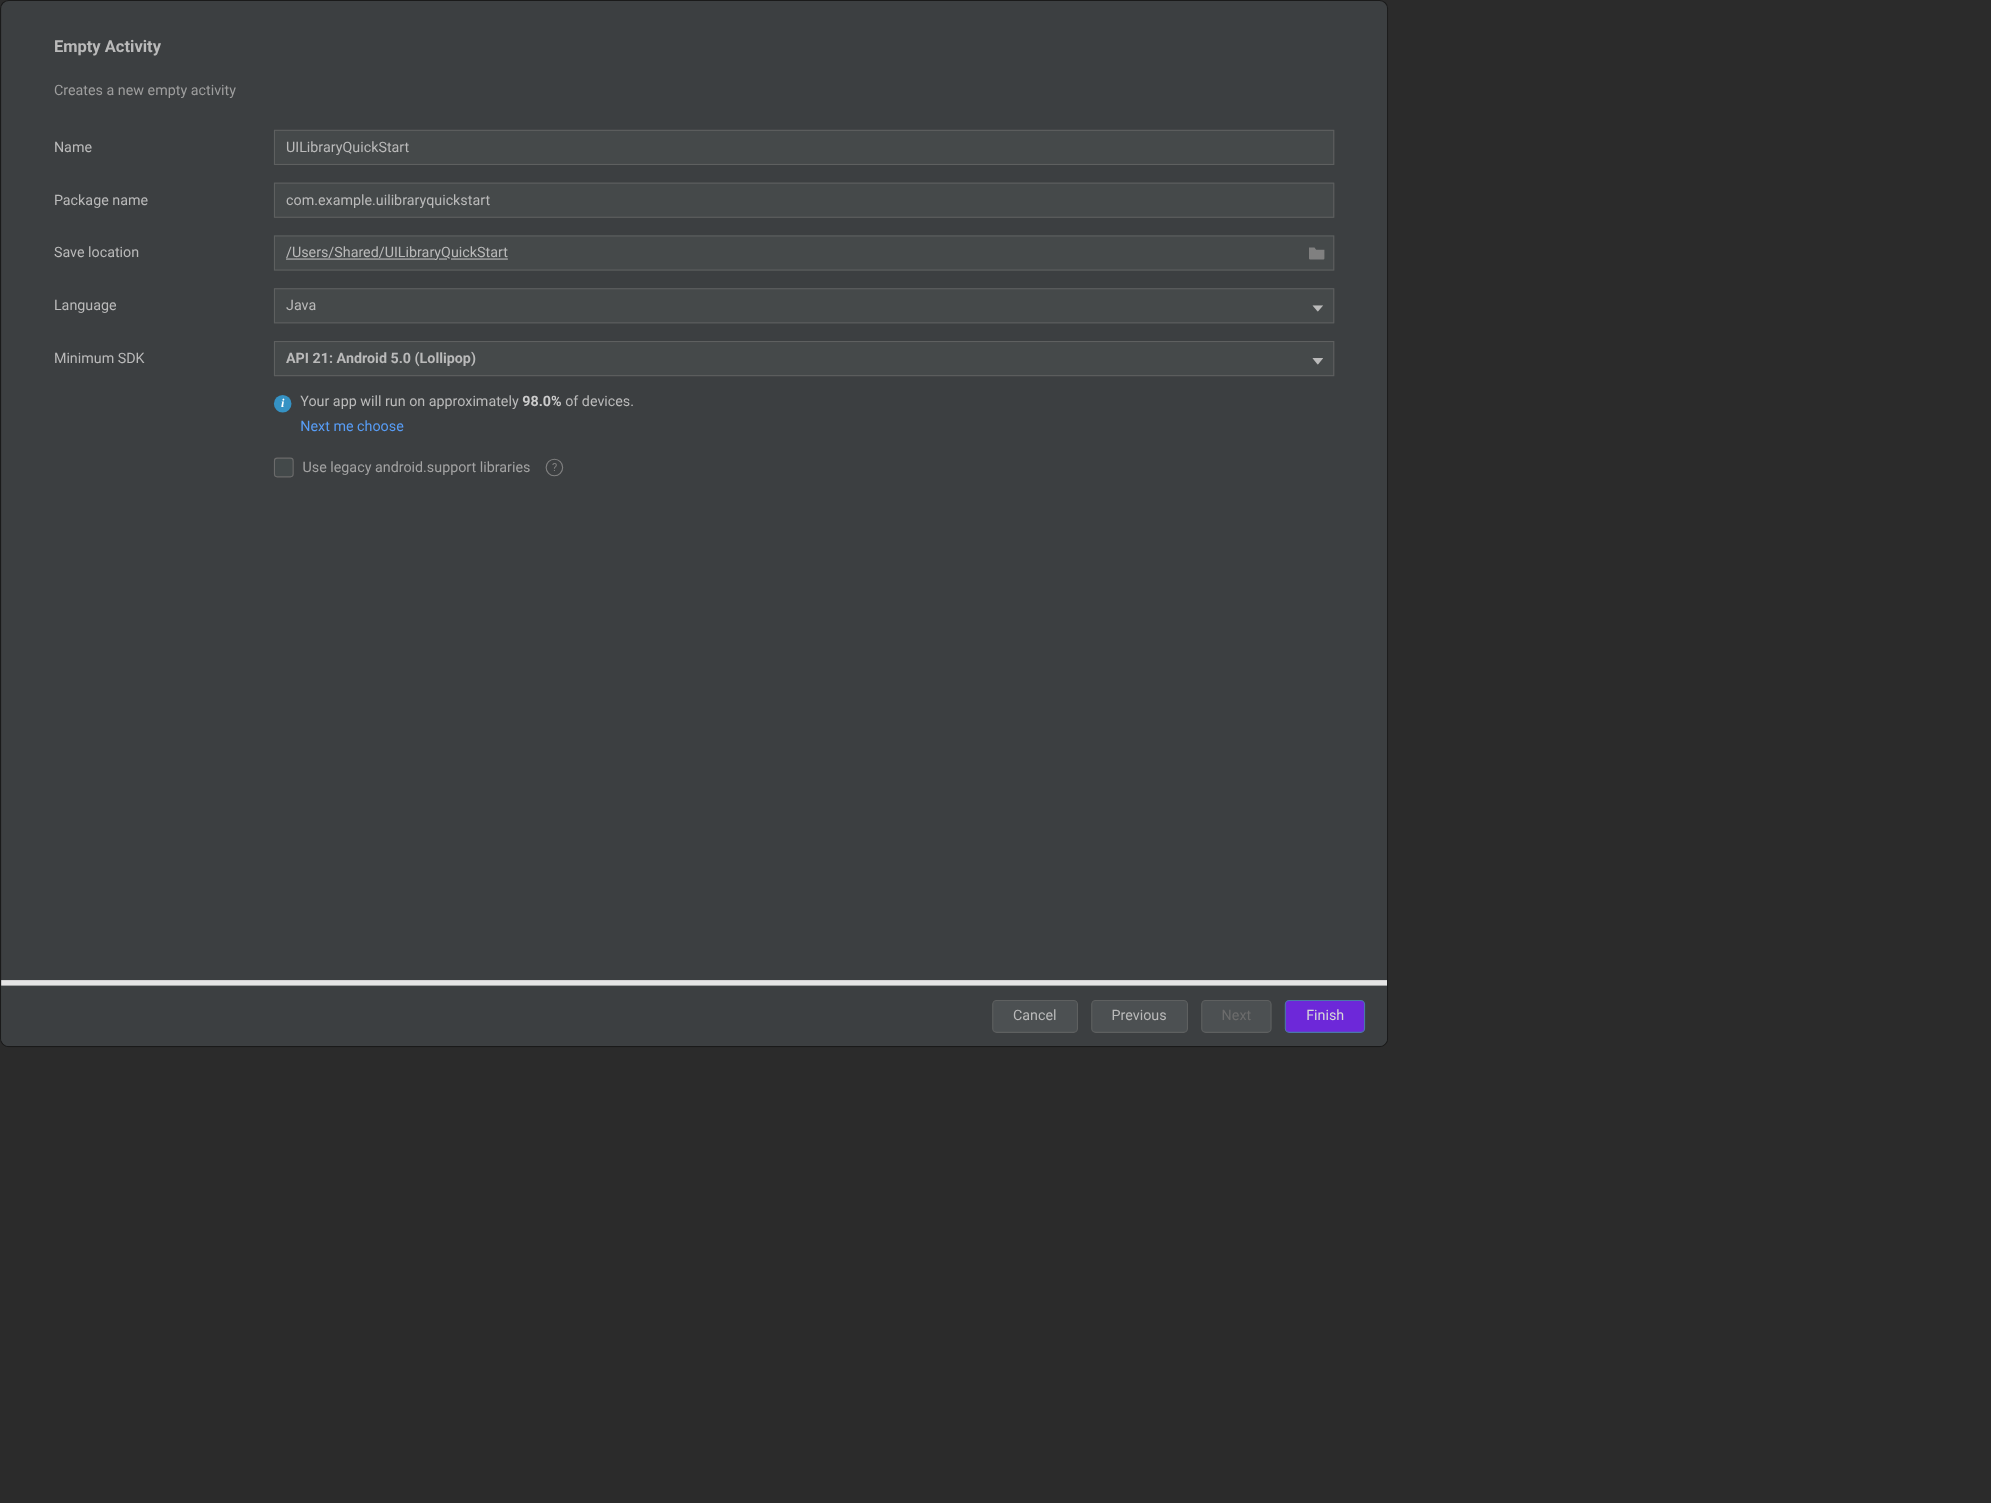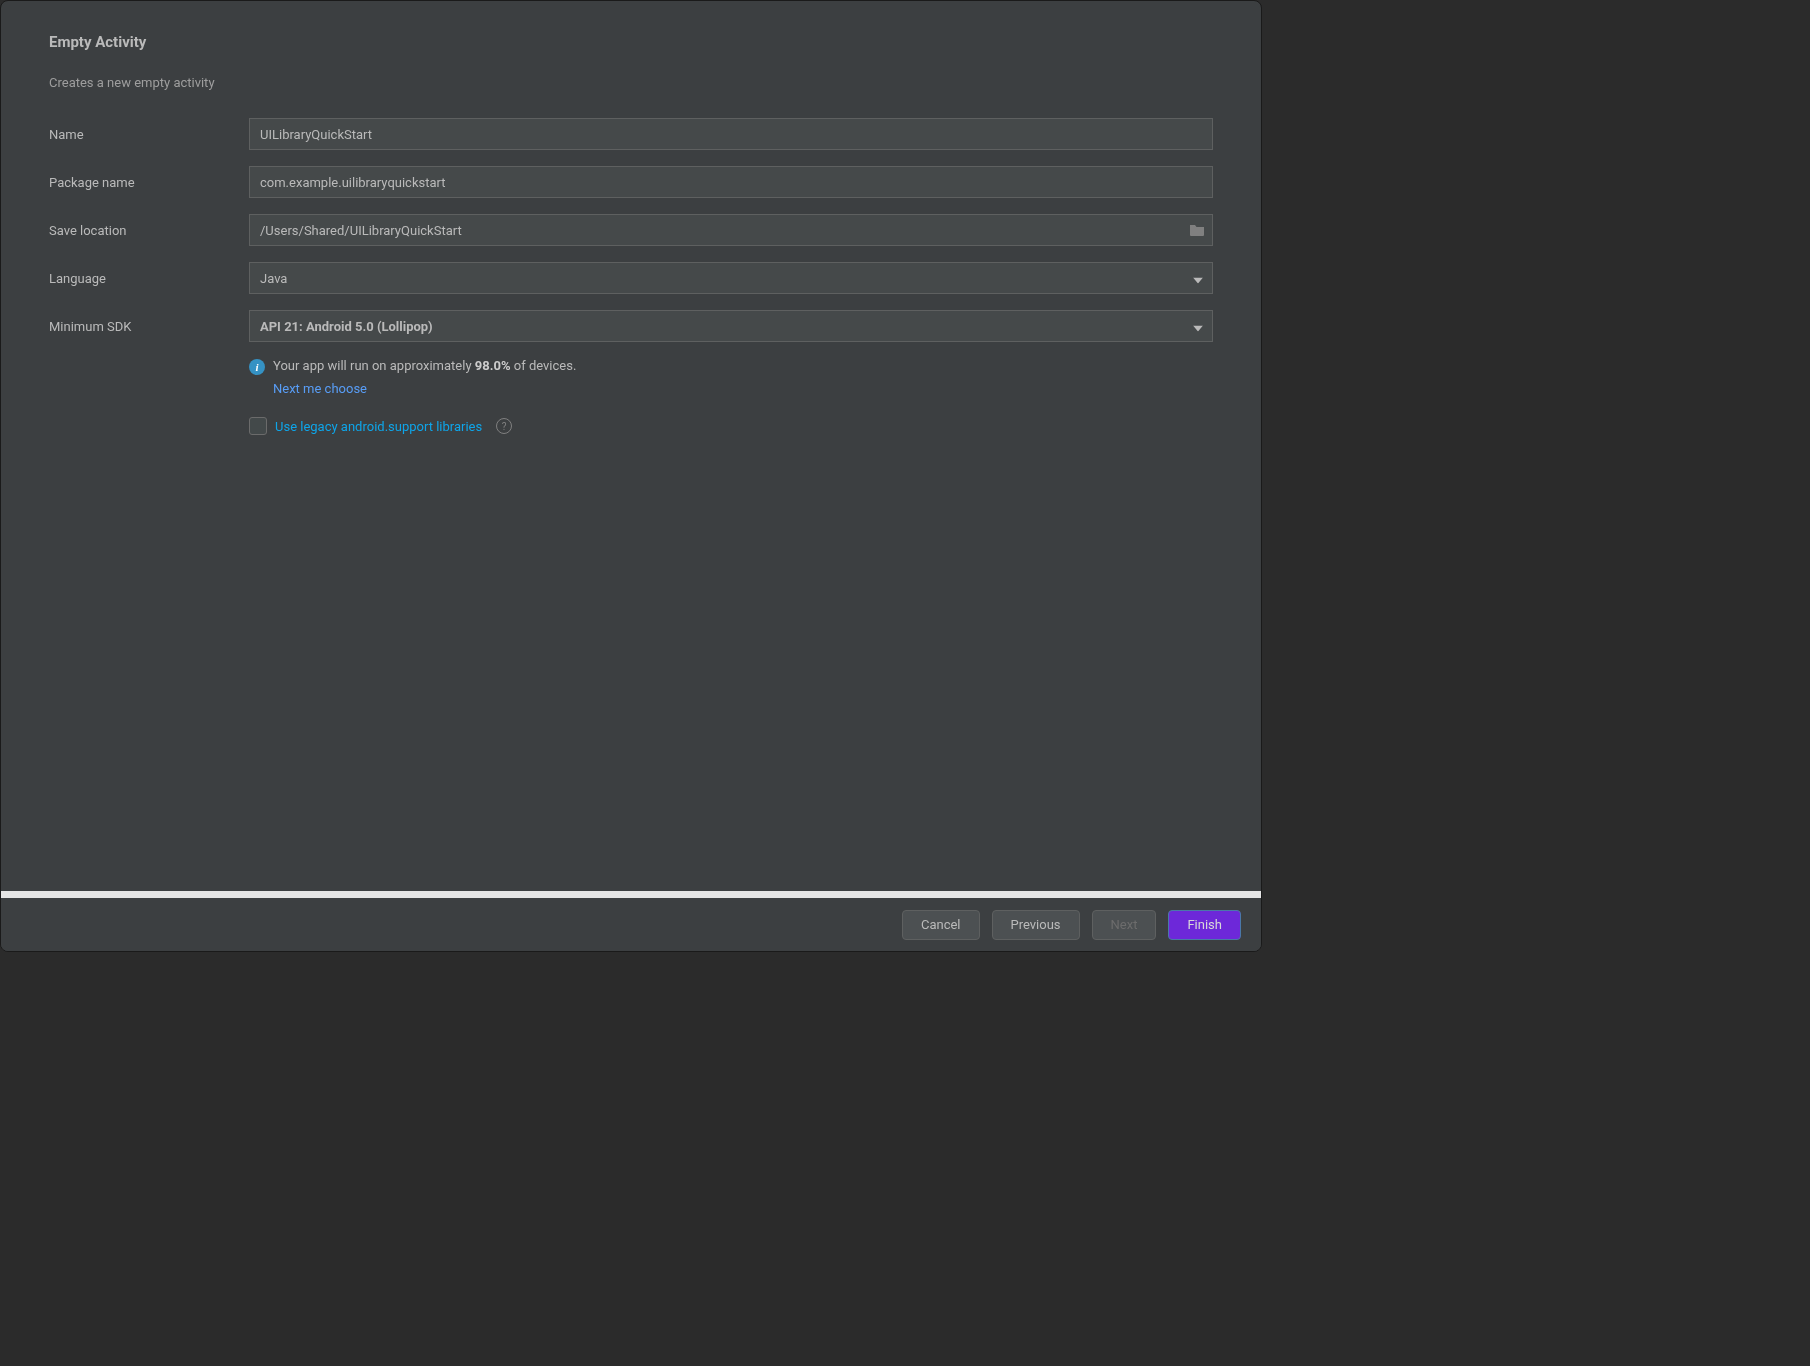--- a/index.html
+++ b/index.html
@@ -174,21 +174,21 @@
     }
     .checkbox {
       width: 18px;
       height: 18px;
       background: #43494a;
       border: 1px solid #6b6b6b;
       border-radius: 3px;
       cursor: pointer;
     }
     .checkbox-label {
-      color: #0ea5e9;
+      color: #a3a3a3;
       font-size: 13px;
       cursor: pointer;
     }
     .help-circle {
       width: 16px;
       height: 16px;
       border: 1px solid #808080;
       border-radius: 50%;
       color: #808080;
       display: flex;
@@ -205,21 +205,21 @@
       margin-top: 6px;
       line-height: 1.5;
       max-width: 500px;
     }
     .footer {
       position: absolute;
       bottom: 0;
       left: 0;
       right: 0;
       height: 60px;
-      border-top: 7px solid #e5e5e5;
+      border-top: 5px solid #e5e5e5;
       display: flex;
       align-items: center;
       justify-content: flex-end;
       padding: 0 20px;
       gap: 12px;
       background: #3c3f41;
     }
     .btn {
       height: 30px;
       padding: 0 18px;
@@ -260,21 +260,21 @@
     <div class="form-row">
       <div class="form-label">Package name</div>
       <div class="form-field">
         <input type="text" class="text-input" value="com.example.uilibraryquickstart" style="">
       </div>
     </div>
 
     <div class="form-row">
       <div class="form-label">Save location</div>
       <div class="form-field input-with-icon">
-        <input type="text" class="text-input" style="padding-right: 30px;" value="/Users/Shared/UILibraryQuickStart">
+        <input type="text" class="text-input" style="padding-right: 30px; text-decoration: underline;" value="/Users/Shared/UILibraryQuickStart">
         <span class="input-icon-right">
           <svg width="16" height="14" viewBox="0 0 16 14">
               <path fill="#808080" d="M1 2h5l1.5 2H15v8a1 1 0 0 1-1 1H2a1 1 0 0 1-1-1V2z"></path>
             </svg>
         </span>
       </div>
     </div>
 
     <div class="form-row">
       <div class="form-label">Language</div>

